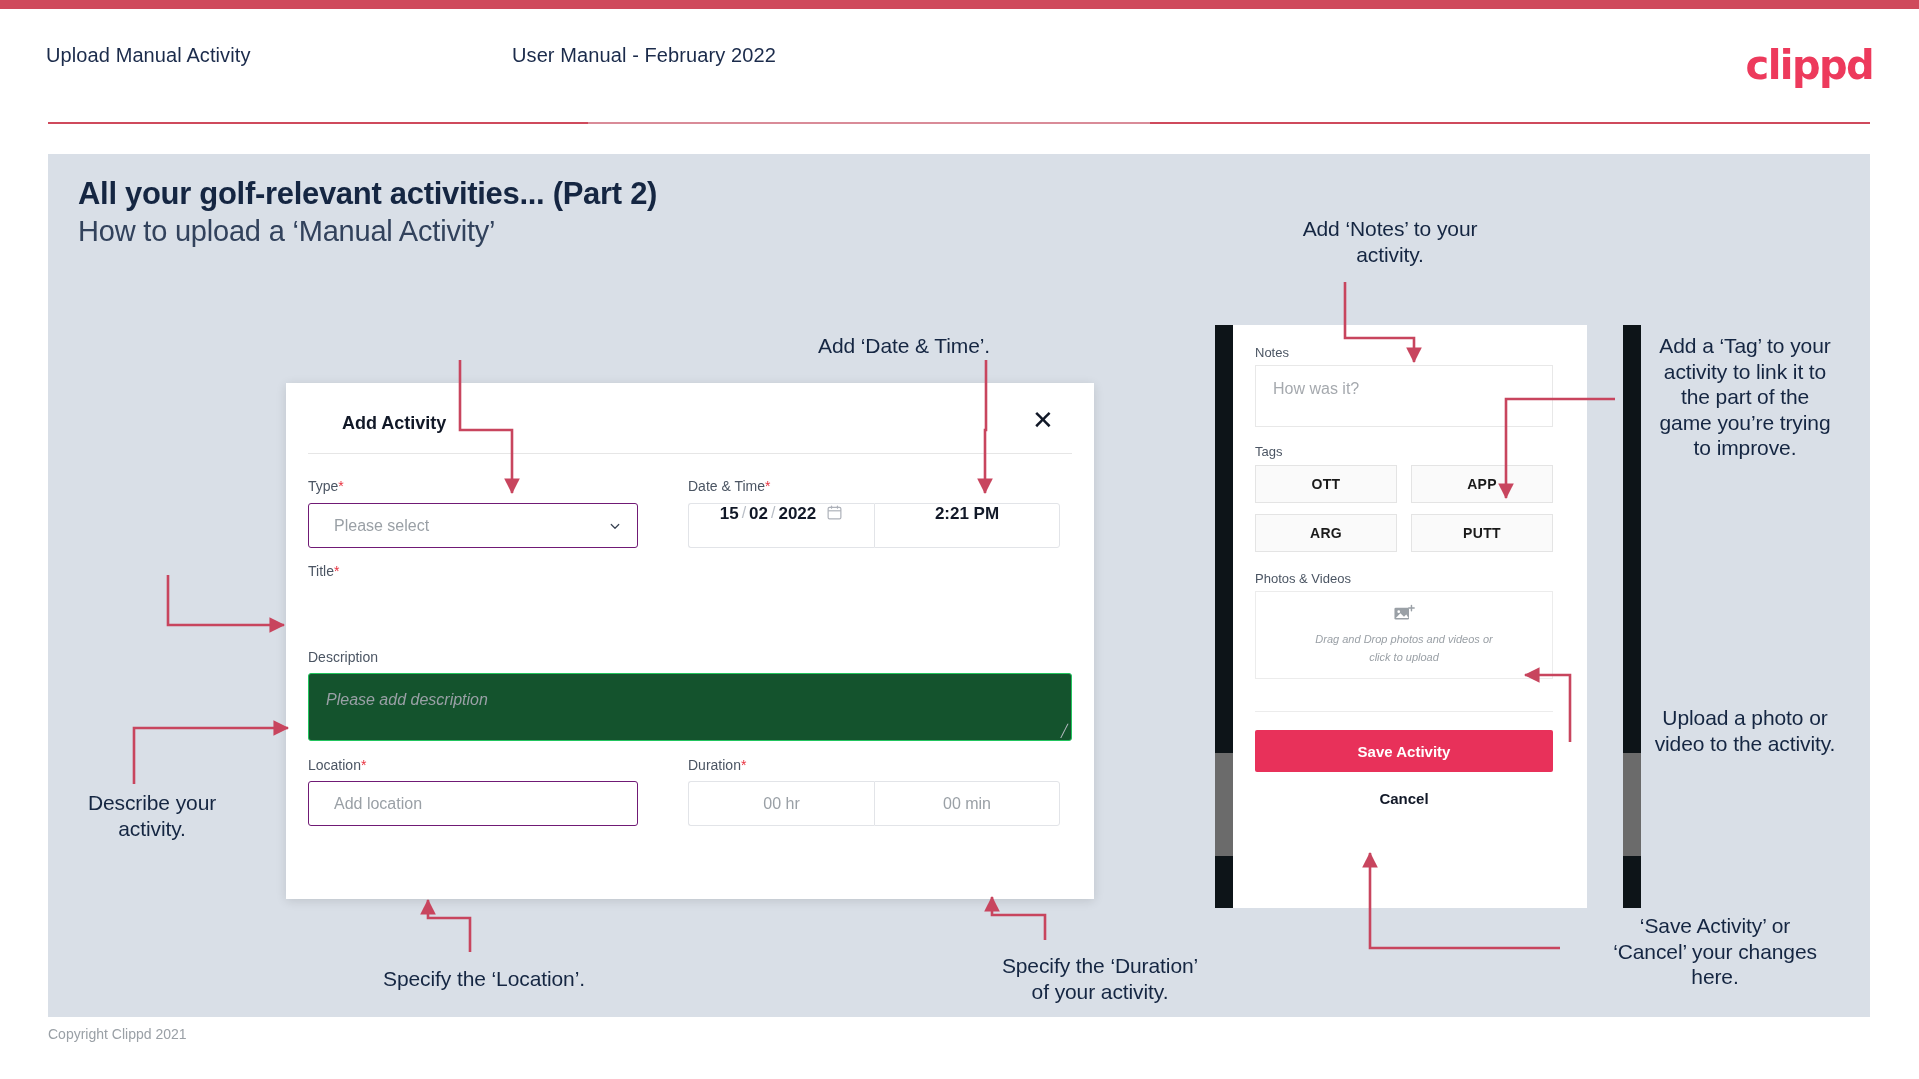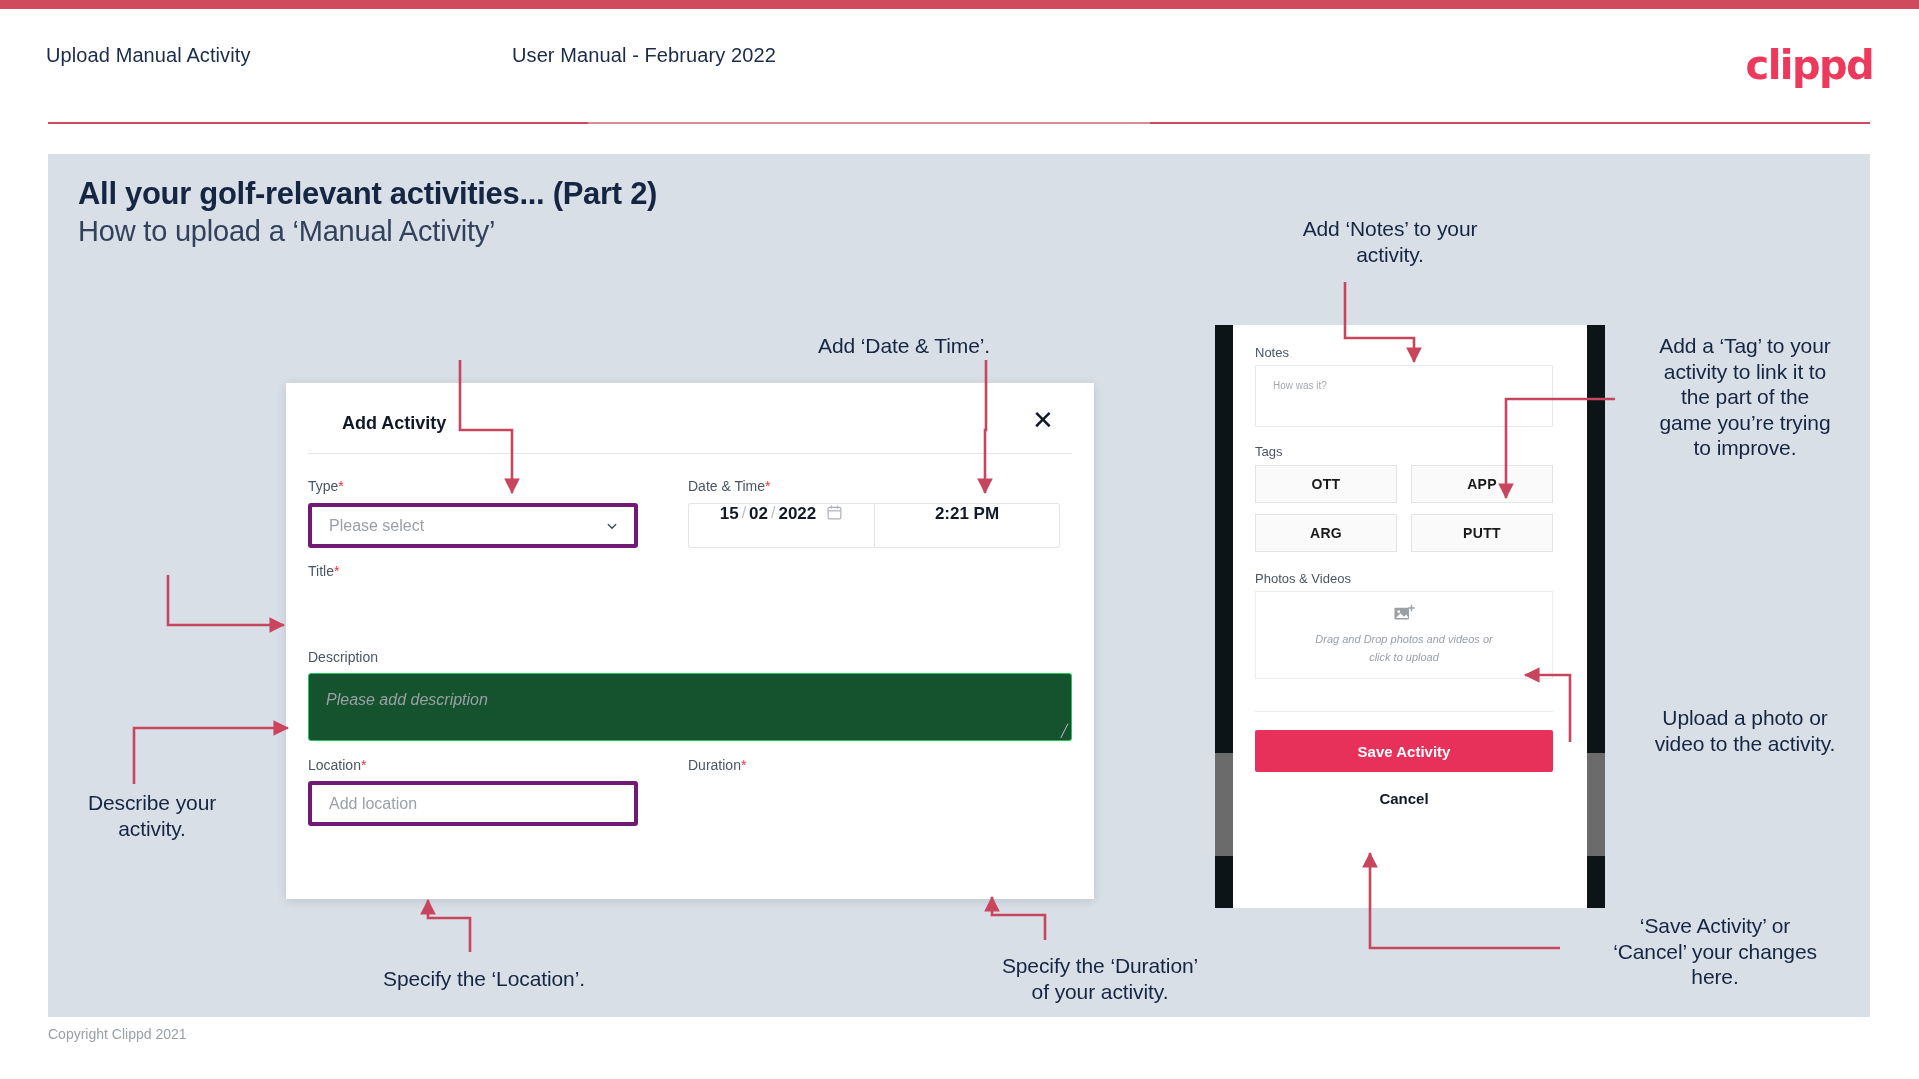--- a/index.html
+++ b/index.html
@@ -75,22 +75,22 @@
     background:#e6e6e6;
   }
 
   .fld-label {
     position:absolute; font-size:14px; color:#4b5563; font-weight:400;
   }
   .req { color:#e8313f; font-size:14px; }
 
   .input-box {
     position:absolute;
-    border:4px solid #701a75; background:#fff; border-radius:3px;
-    display:flex; align-items:center;
+    border:1px solid #701a75; background:#fff; border-radius:3px;
+    display:flex; align-items:center;padding-left:8px;
   }
   .ph { color:#9aa0a6; font-size:16px; padding-left:17px; }
 
   .chev {
     position:absolute; right:16px; top:50%; transform:translateY(-50%);
     width:12px; height:12px;
   }
 
   
   .date-group { position:absolute; display:flex; }
@@ -119,41 +119,41 @@
   .dur-cell {
     border:1px solid #e2e4e8; background:#fff;
     display:flex; align-items:center; justify-content:center;
     font-size:16px; color:#9aa0a6;
   }
   .dur-cell.left { border-right:none; border-radius:3px 0 0 3px; }
   .dur-cell.right { border-radius:0 3px 3px 0; }
 
   
   .phone {
-    position:absolute; left:1215px; top:325px; width:390px; height:583px;
+    position:absolute; left:1215px; top:325px; width:426px; height:583px;
   }
   .bezel {
     position:absolute; top:0; width:18px; height:583px; background:#0d1418;
   }
   .bezel.l { left:0; }
   .bezel.r { right:0; }
   .bezel-grey {
     position:absolute; width:18px; background:#6b6b6b;
   }
   .bezel-grey.l { left:0; }
   .bezel-grey.r { right:0; }
   .screen {
     position:absolute; left:18px; top:0; width:354px; height:583px;
     background:#ffffff;
   }
   .p-label { position:absolute; font-size:13px; color:#4b5563; }
   .p-box {
     position:absolute; border:1px solid #e8e8e8; background:#fff;
   }
-  .p-ph { position:absolute; font-size:10px; color:#a5a9ae; }
+  .p-ph { position:absolute; font-size:16px; color:#a5a9ae; }
   .tag-btn {
     position:absolute; border:1px solid #e4e4e4; background:#fafafa;
     display:flex; align-items:center; justify-content:center;
     font-size:14px; font-weight:700; color:#1a1a1a; letter-spacing:.3px;
   }
   .drop-zone {
     position:absolute; border:1px solid #ececec; background:#fff;
     display:flex; flex-direction:column; align-items:center; justify-content:center;
   }
   .drop-txt { font-size:11px; color:#9aa0a6; line-height:1.55; text-align:center; }
@@ -255,20 +255,24 @@
     <div class="fld-label" style="left:22px; top:374px;">
       <span>Location</span><span class="req">*</span>
     </div>
     <div class="input-box" style="left:22px; top:398px; width:330px; height:45px;">
       <span class="ph">Add location</span>
     </div>
 
     <div class="fld-label" style="left:402px; top:374px;">
       <span>Duration</span><span class="req">*</span>
     </div>
+    <div class="dur-group" style="left:402px; top:398px;">
+      <div class="dur-cell left" style="width:186px; height:45px;">00 hr</div>
+      <div class="dur-cell right" style="width:186px; height:45px;">00 min</div>
+    </div>
   </div>
 
   <div class="phone">
     <div class="bezel l"></div>
     <div class="bezel r"></div>
     <div class="bezel-grey l" style="top:428px; height:103px;"></div>
     <div class="bezel-grey r" style="top:428px; height:103px;"></div>
 
     <div class="screen">
 

